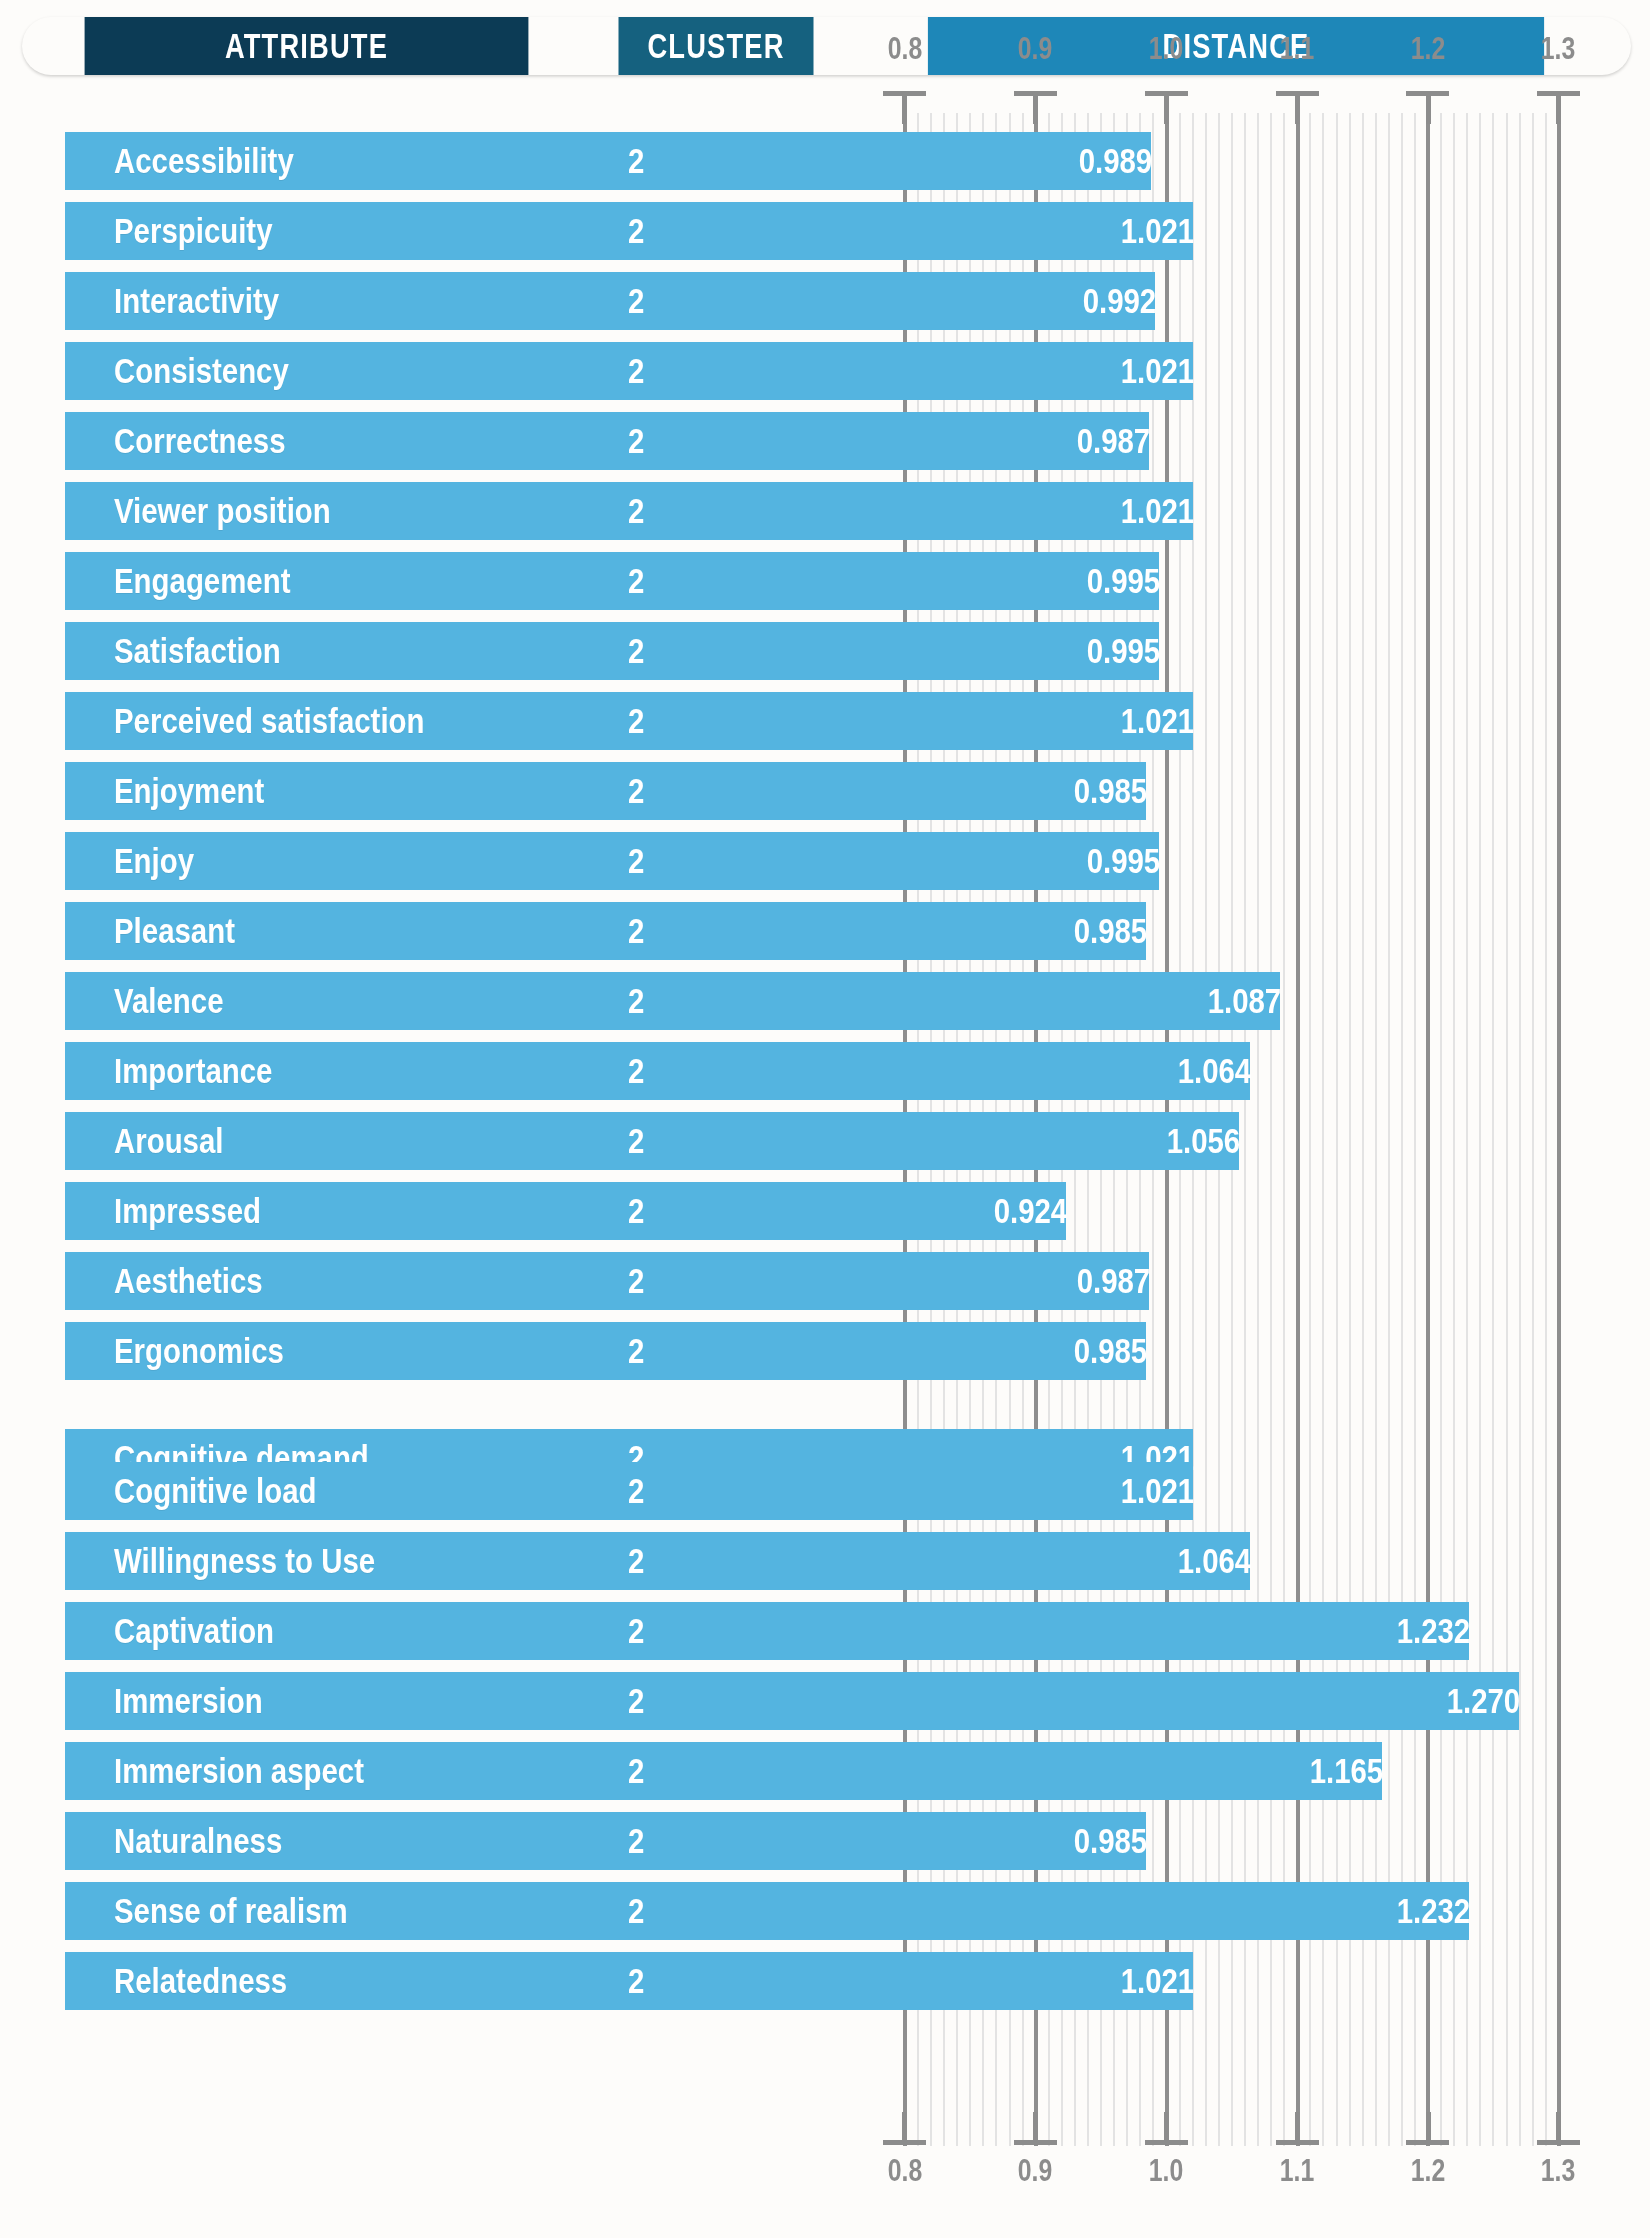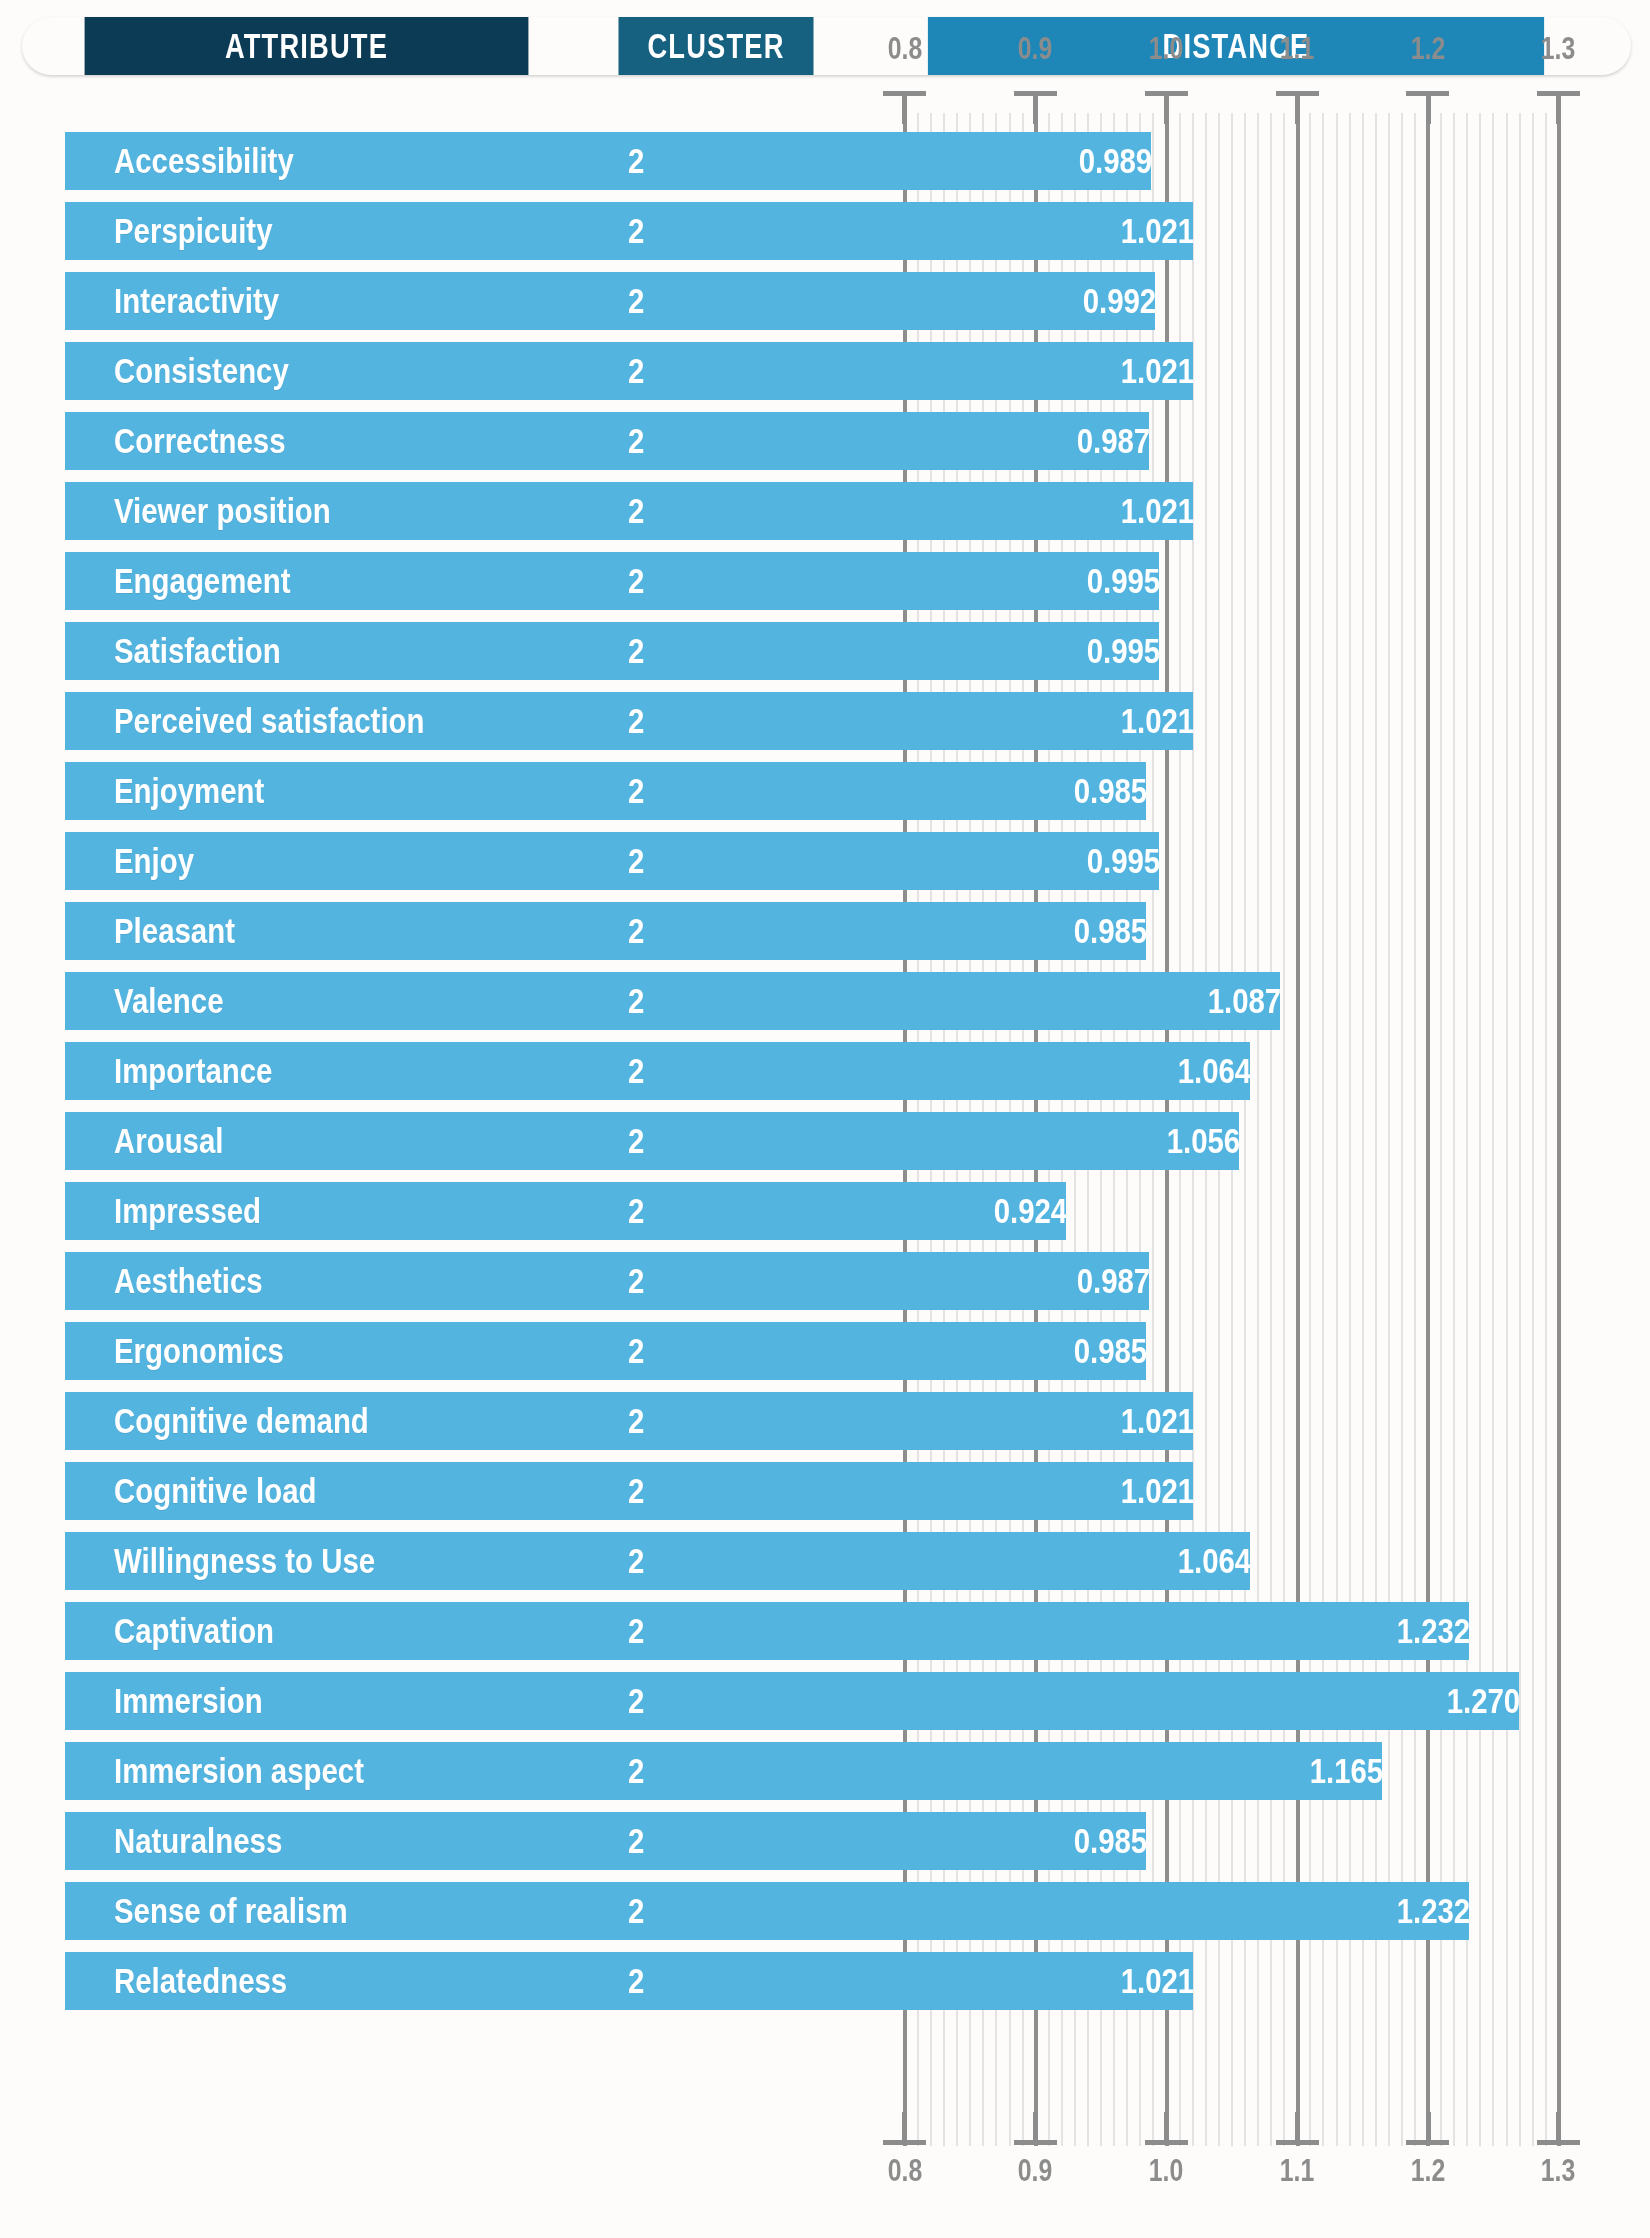--- a/index.html
+++ b/index.html
@@ -304,21 +304,21 @@
         <div class="attr-label">Aesthetics</div>
         <div class="cluster-val">2</div>
         <div class="dist-val" style="left: 65px; width: 1084px;">0.987</div>
       </div>
       <div class="row" style="top: 1231px;">
         <div class="bar" style="width: 1081px; background: rgb(84, 180, 224);"></div>
         <div class="attr-label">Ergonomics</div>
         <div class="cluster-val">2</div>
         <div class="dist-val" style="left: 65px; width: 1081px;">0.985</div>
       </div>
-      <div class="row" style="top: 1301px;">
+      <div class="row" style="top: 1338px;">
         <div class="bar" style="width: 1128px; background: rgb(84, 180, 224);"></div>
         <div class="attr-label">Cognitive demand</div>
         <div class="cluster-val">2</div>
         <div class="dist-val" style="left: 65px; width: 1128px;">1.021</div>
       </div>
       <div class="row" style="top: 1371px;">
         <div class="bar" style="width: 1128px; background: rgb(84, 180, 224);"></div>
         <div class="attr-label">Cognitive load</div>
         <div class="cluster-val">2</div>
         <div class="dist-val" style="left: 65px; width: 1128px;">1.021</div>

